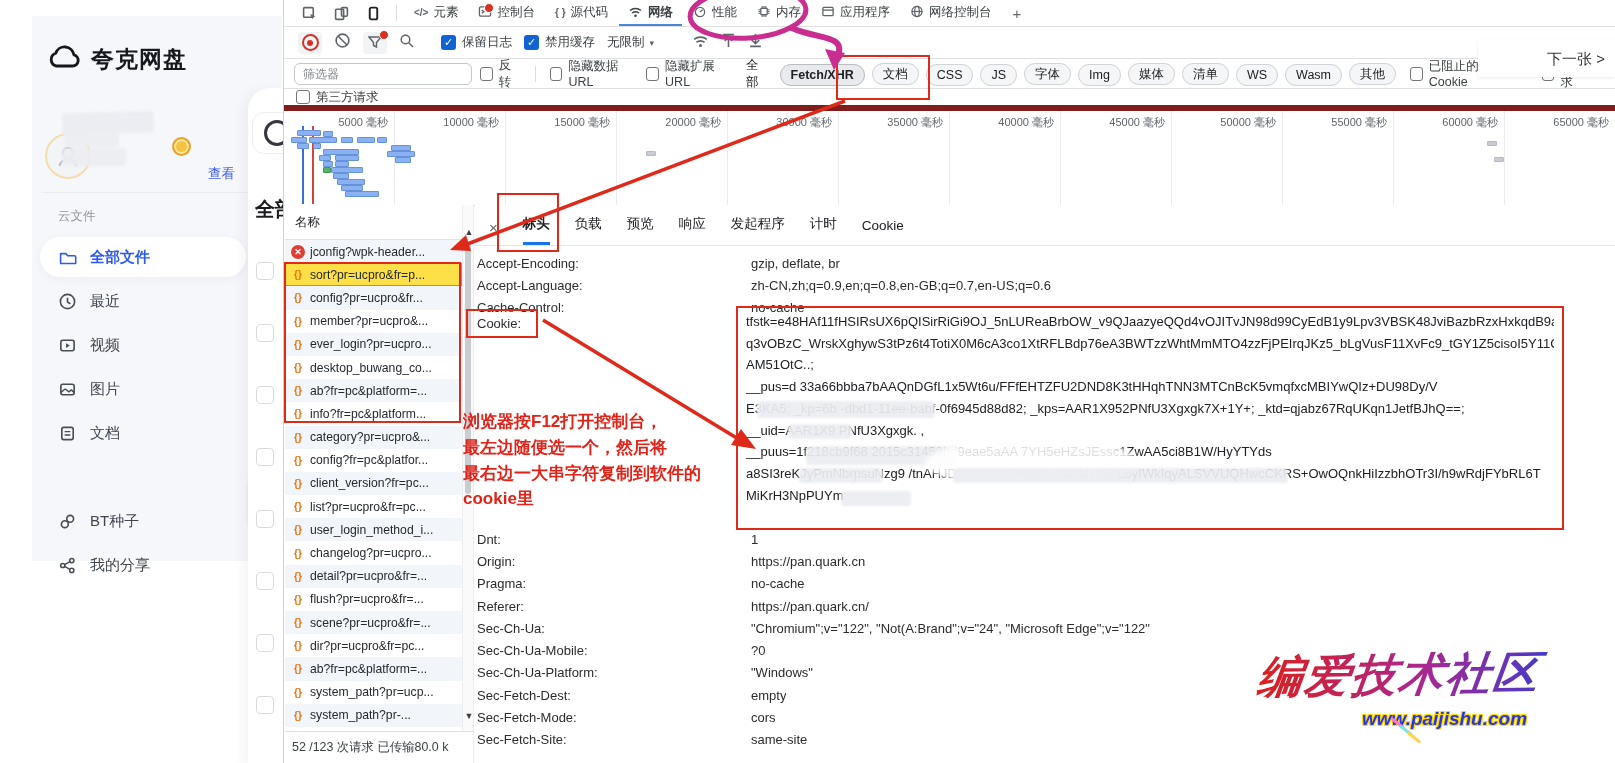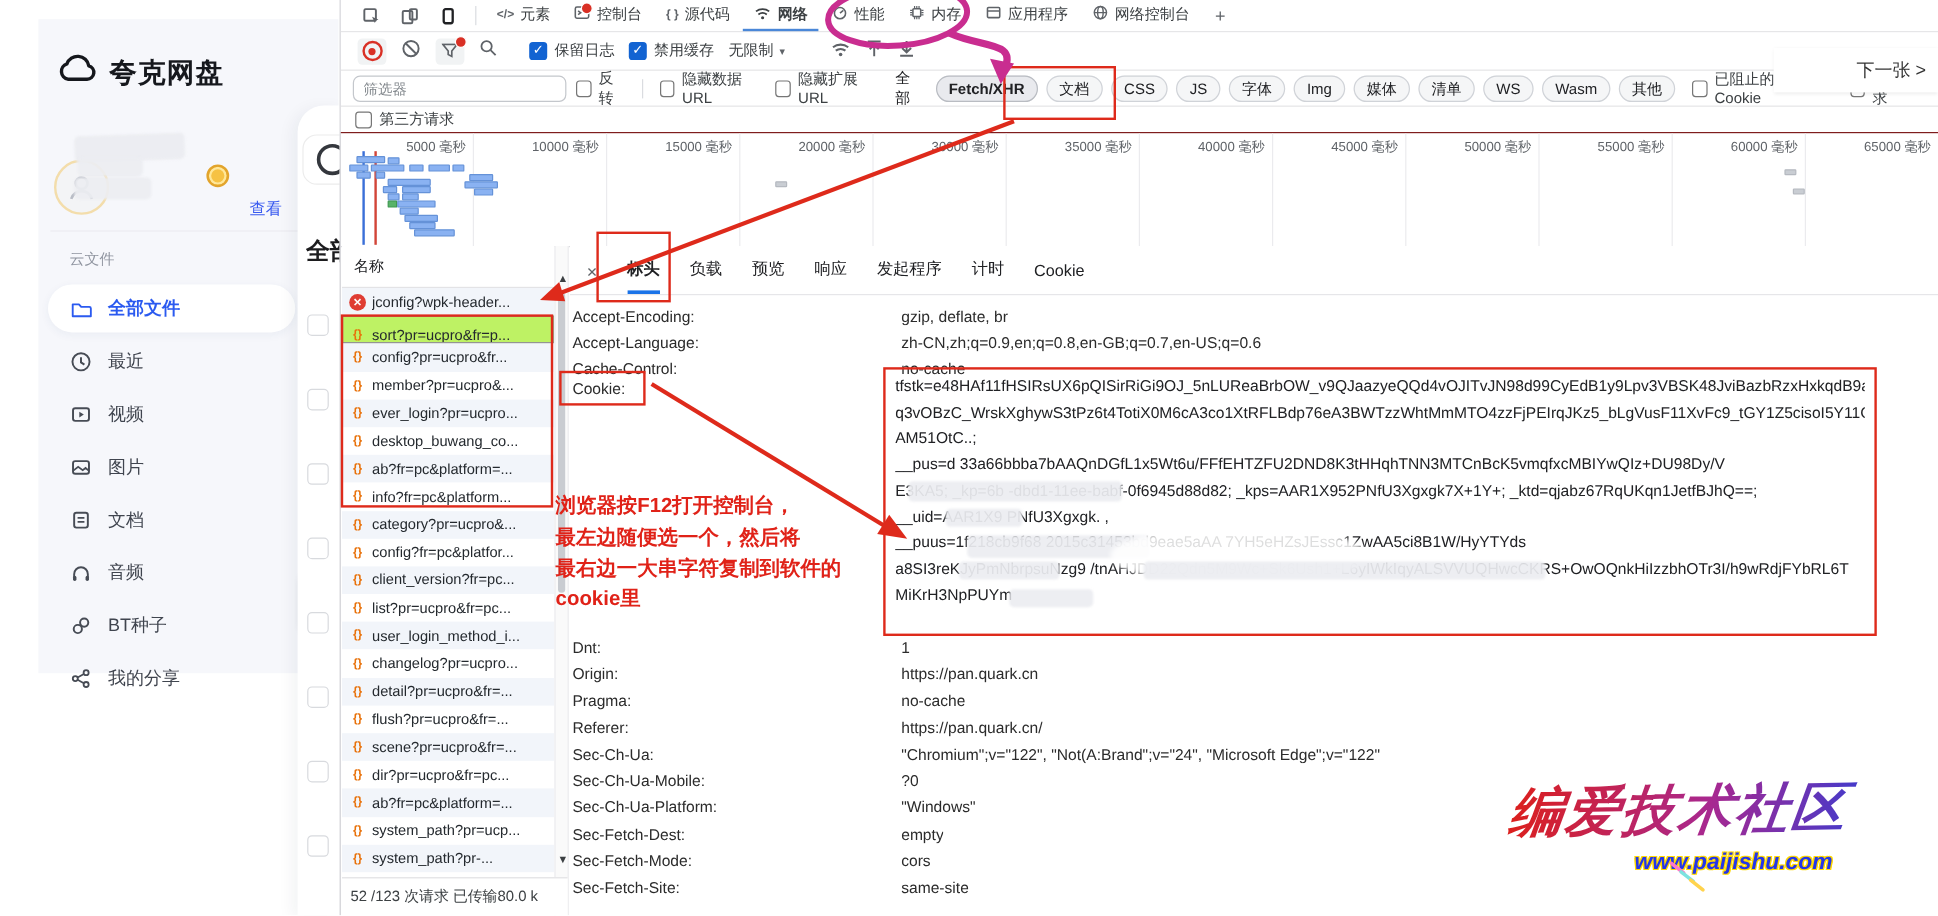--- a/index.html
+++ b/index.html
@@ -42,34 +42,34 @@
   .cb{width:15px;height:15px;background:#1263d2;border-radius:3px;color:#fff;font-size:11px;line-height:15px;text-align:center;}
   .cbu{width:14px;height:14px;border:1.5px solid #767676;border-radius:3px;background:#fff;box-sizing:border-box;}
   .throttle{display:flex;align-items:center;gap:5px;font-size:12.5px;color:#3c4043;cursor:pointer;}
   #row3{top:59px;height:30px;padding-left:10px;gap:8px;}
   #filterinput{width:178px;height:20px;border:1px solid #c4c7cc;border-radius:6px;font-size:12px;padding:0 8px;color:#333;background:#fff;}
   #filterinput::placeholder{color:#80868b;}
   .pill{padding:3px 10px;border:1px solid #d0d3d8;border-radius:12px;background:#f5f6f7;font-size:12.5px;color:#202124;white-space:nowrap;cursor:pointer;}
   .pillwrap{display:flex;gap:7px;align-items:center;}
   .pillwrap > div:first-of-type .pill, .pill.first{background:#e9eaee;border-color:#b9bcc2;font-weight:600;}
   .alltxt{font-size:12.5px;color:#202124;padding:0 3px;cursor:pointer;}
-  #row4{top:89px;height:22px;padding-left:12px;gap:6px;border-bottom:1px solid #7f1d1d;}
+  #row4{top:89px;height:22px;padding-left:12px;gap:6px;border-bottom:6px solid #7f1d1d;}
   
   #timeline{position:absolute;left:0;top:111px;width:1332px;height:94px;border-bottom:1px solid #dcdce0;display:flex;overflow:hidden;}
   .tcol{flex:1;border-right:1px solid #ebebee;box-sizing:border-box;text-align:right;padding:4px 6px 0 0;font-size:11px;color:#5f6368;white-space:nowrap;overflow:hidden;}
   .wb{position:absolute;height:4px;background:#8ab2f2;border:1px solid #6592d8;border-radius:1px;}
   .wbg{background:#c9cdd3;border-color:#b5b9c0;height:3px;}
   .wbgreen{background:#58b368;border-color:#3f9850;}
   .vline{position:absolute;top:126px;height:78px;width:1.5px;}
   
   #listhead{position:absolute;left:1px;top:205px;width:177px;height:35px;border-bottom:1px solid #e3e3e6;font-size:12.5px;color:#202124;line-height:35px;padding-left:10px;box-sizing:border-box;background:#fff;}
   #reqrows{position:absolute;left:1px;top:240px;width:177px;height:487px;overflow:hidden;}
   .rrow{height:23.2px;display:flex;align-items:center;padding-left:6px;font-size:12.2px;color:#24292e;box-sizing:border-box;cursor:pointer;white-space:nowrap;overflow:hidden;}
   .rrow:nth-of-type(odd){background:#f2f5fa;}
-  .rrow.selected{background:#bef264;outline:1px solid #949494;outline-offset:-1px;align-items:flex-end;}
+  .rrow.selected{background:#fde047;outline:1px solid #949494;outline-offset:-1px;}
   .ric{flex:0 0 14px;height:14px;margin-right:5px;display:flex;align-items:center;justify-content:center;border-radius:50%;}
   .ric::before{content:"{}";color:#e8710a;font-weight:700;font-size:10px;}
   .rrow.error .ric{background:#df3d33;}
   .rrow.error .ric::before{content:"✕";color:#fff;font-size:9px;font-weight:700;}
   .rname{overflow:hidden;text-overflow:clip;}
   #liststatus{position:absolute;left:1px;top:731px;width:188px;height:32px;background:#fff;border-top:1px solid #e0e0e3;font-size:12.4px;color:#3c4043;padding:7px 0 0 7px;box-sizing:border-box;white-space:nowrap;overflow:hidden;z-index:2;}
   
   #vscroll{position:absolute;left:178px;top:205px;width:12px;height:558px;background:#fafafa;border-left:1px solid #ececee;border-right:1px solid #ececee;box-sizing:border-box;}
   #vscroll .thumb{position:absolute;left:2px;top:39px;width:6px;height:250px;background:#c9ccd1;border-radius:3px;}
   #vscroll .sarr{position:absolute;left:0;width:12px;text-align:center;font-size:9px;color:#3c4043;}
@@ -145,28 +145,20 @@
           <path d="M3 13l4.5-3.5 4 3 2.5-2 3 2.5" fill="none" stroke="#474c55" stroke-width="1.5"></path>
         </svg>
       <span>图片</span>
     </div>
     <div class="snav" style="top:397px;">
       <svg width="19" height="19" viewBox="0 0 20 20">
           <rect x="4" y="3.5" width="12" height="13" rx="2" fill="none" stroke="#474c55" stroke-width="1.7"></rect>
           <path d="M7 8h6M7 11.5h6" stroke="#474c55" stroke-width="1.5"></path>
         </svg>
       <span>文档</span>
-    </div>
-    <div class="snav" style="top:441px;">
-      <svg width="19" height="19" viewBox="0 0 20 20">
-          <path d="M4 14v-3a6 6 0 0 1 12 0v3" fill="none" stroke="#474c55" stroke-width="1.7"></path>
-          <rect x="3" y="12.5" width="3" height="4.5" rx="1.5" fill="#474c55"></rect>
-          <rect x="14" y="12.5" width="3" height="4.5" rx="1.5" fill="#474c55"></rect>
-        </svg>
-      <span>音频</span>
     </div>
     <div class="snav" style="top:485px;">
       <svg width="19" height="19" viewBox="0 0 20 20">
           <circle cx="7.2" cy="12.8" r="3.6" fill="none" stroke="#474c55" stroke-width="1.7"></circle>
           <circle cx="12.8" cy="7.2" r="3.6" fill="none" stroke="#474c55" stroke-width="1.7"></circle>
         </svg>
       <span>BT种子</span>
     </div>
     <div class="snav" style="top:529px;">
       <svg width="19" height="19" viewBox="0 0 20 20">

